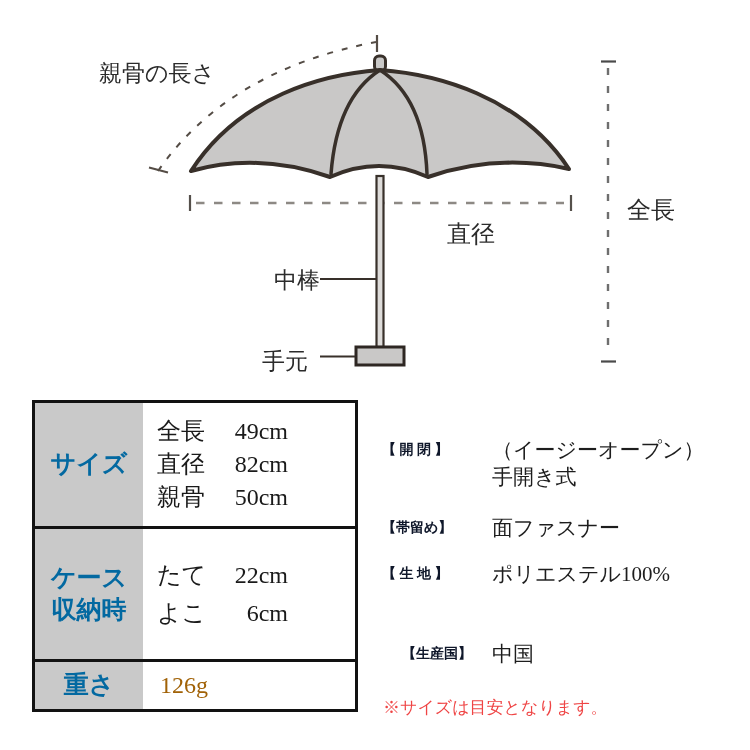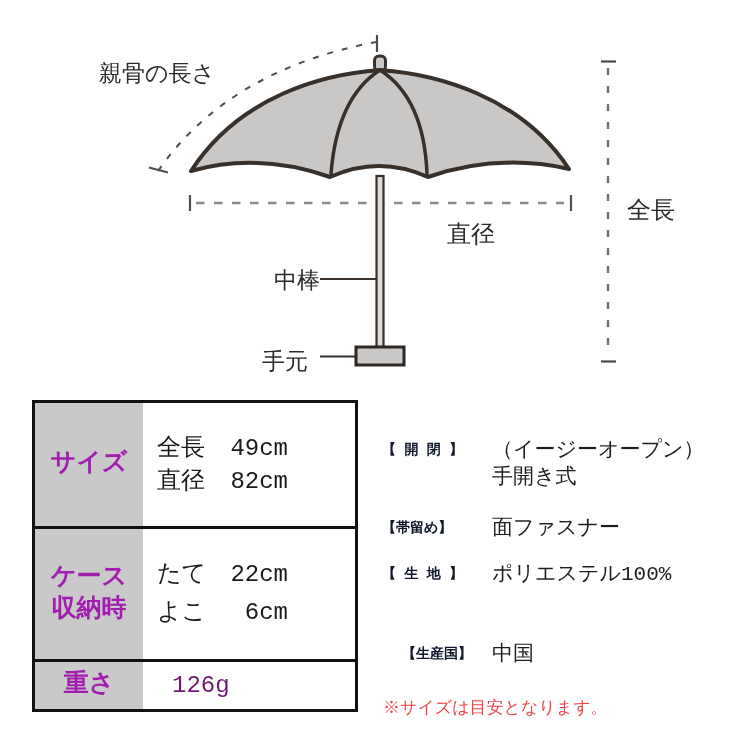--- a/index.html
+++ b/index.html
@@ -1,18 +1,18 @@
 <!DOCTYPE html>
 <html><head>
 <meta charset="utf-8">
 <style>
   html,body{margin:0;padding:0;background:#ffffff;}
   #stage{
     position:relative;width:706px;height:750px;background:#ffffff;overflow:hidden;
-    font-family:Liberation Mono, monospace;color:#2b2b2b;
+    font-family:Liberation Serif, serif;color:#2b2b2b;
   }
   #stage svg{position:absolute;left:0;top:0;}
   .lbl{position:absolute;white-space:nowrap;color:#2b2b2b;}
   .lbl-rib{left:99px;top:58px;font-size:23px;}
   .lbl-dia{left:447px;top:218px;font-size:24px;}
   .lbl-total{left:627px;top:194px;font-size:24px;}
   .lbl-shaft{left:274px;top:265px;font-size:23px;}
   .lbl-handle{left:262px;top:346px;font-size:23px;}
 
   
@@ -21,30 +21,30 @@
     box-sizing:border-box;border:3px solid #121212;background:#fff;
     display:flex;flex-direction:column;
   }
   .trow{display:flex;border-bottom:3px solid #121212;box-sizing:border-box;}
   .trow.r1{flex:0 0 126px;}
   .trow.r2{flex:0 0 133px;}
   .trow.r3{flex:1;border-bottom:none;}
   .th{
     flex:0 0 108px;background:#c9c9c9;display:flex;flex-direction:column;
     align-items:center;justify-content:center;font-weight:bold;font-size:25px;
-    line-height:1.3;text-align:center;color:#a21caf;
+    line-height:1.3;text-align:center;color:#0369a1;
   }
   .td{
     flex:1;display:flex;flex-direction:column;justify-content:center;
     padding-left:14px;box-sizing:border-box;
   }
   .mline{display:flex;justify-content:space-between;width:131px;font-size:24px;color:#1a1a1a;}
   .r1 .mline{line-height:33px;}
   .r2 .mline{line-height:38px;}
-  .weight-val{font-size:24px;padding-left:3px;color:#701a75;margin-left:12px;}
+  .weight-val{font-size:24px;padding-left:3px;color:#a16207;}
 
   
   .detail-row{position:absolute;left:382px;display:flex;align-items:flex-start;}
   .detail-label{flex:0 0 110px;font-weight:bold;font-size:14px;line-height:26px;color:#0f172a;white-space:nowrap;}
   .detail-value{font-size:21px;line-height:27px;color:#1d1d1d;white-space:nowrap;}
   .d1{top:437px;}
   .d2{top:515px;justify-content:center;}
   .d3{top:561px;}
   .d4{top:641px;text-align:center;}
   .note{position:absolute;left:383px;top:696px;font-size:17px;color:#ef4444;white-space:nowrap;}
@@ -98,20 +98,24 @@
       <div class="th">サイズ</div>
       <div class="td">
         <div class="mline">
           <span>全長</span>
           <span>49cm</span>
         </div>
         <div class="mline">
           <span>直径</span>
           <span>82cm</span>
         </div>
+        <div class="mline">
+          <span>親骨</span>
+          <span>50cm</span>
+        </div>
       </div>
     </div>
     <div class="trow r2">
       <div class="th">
         <span>ケース</span>
         <span>収納時</span>
       </div>
       <div class="td">
         <div class="mline">
           <span>たて</span>

